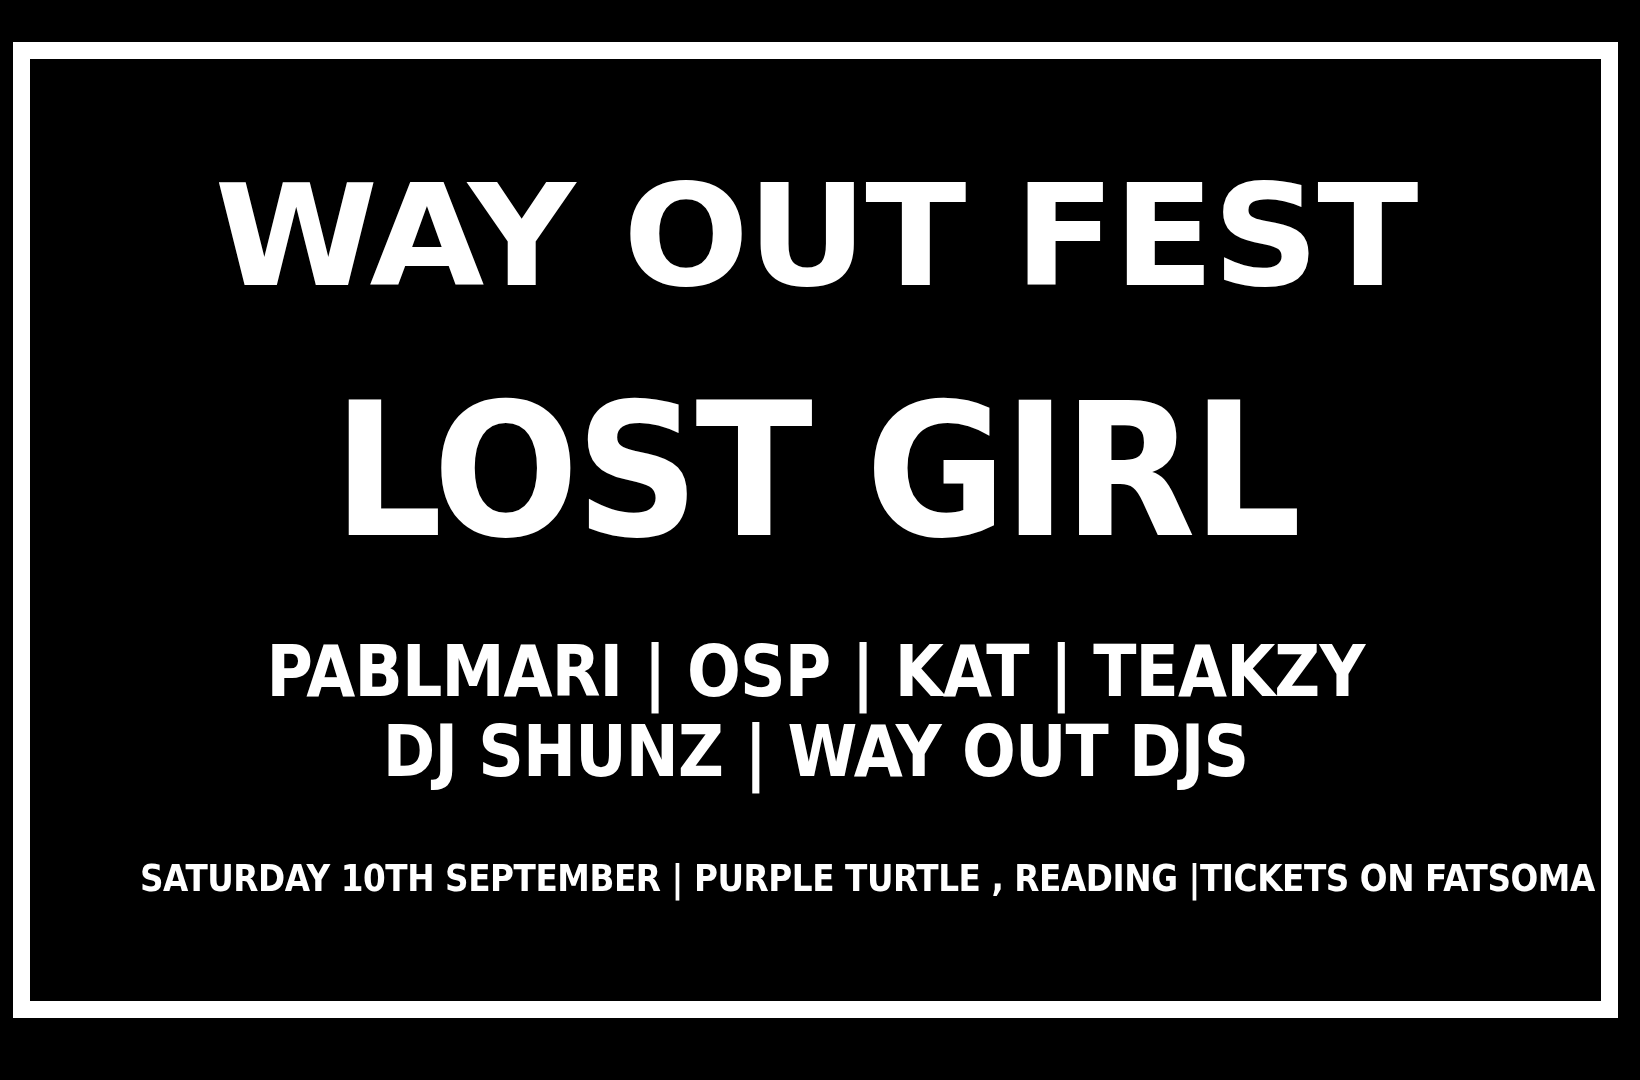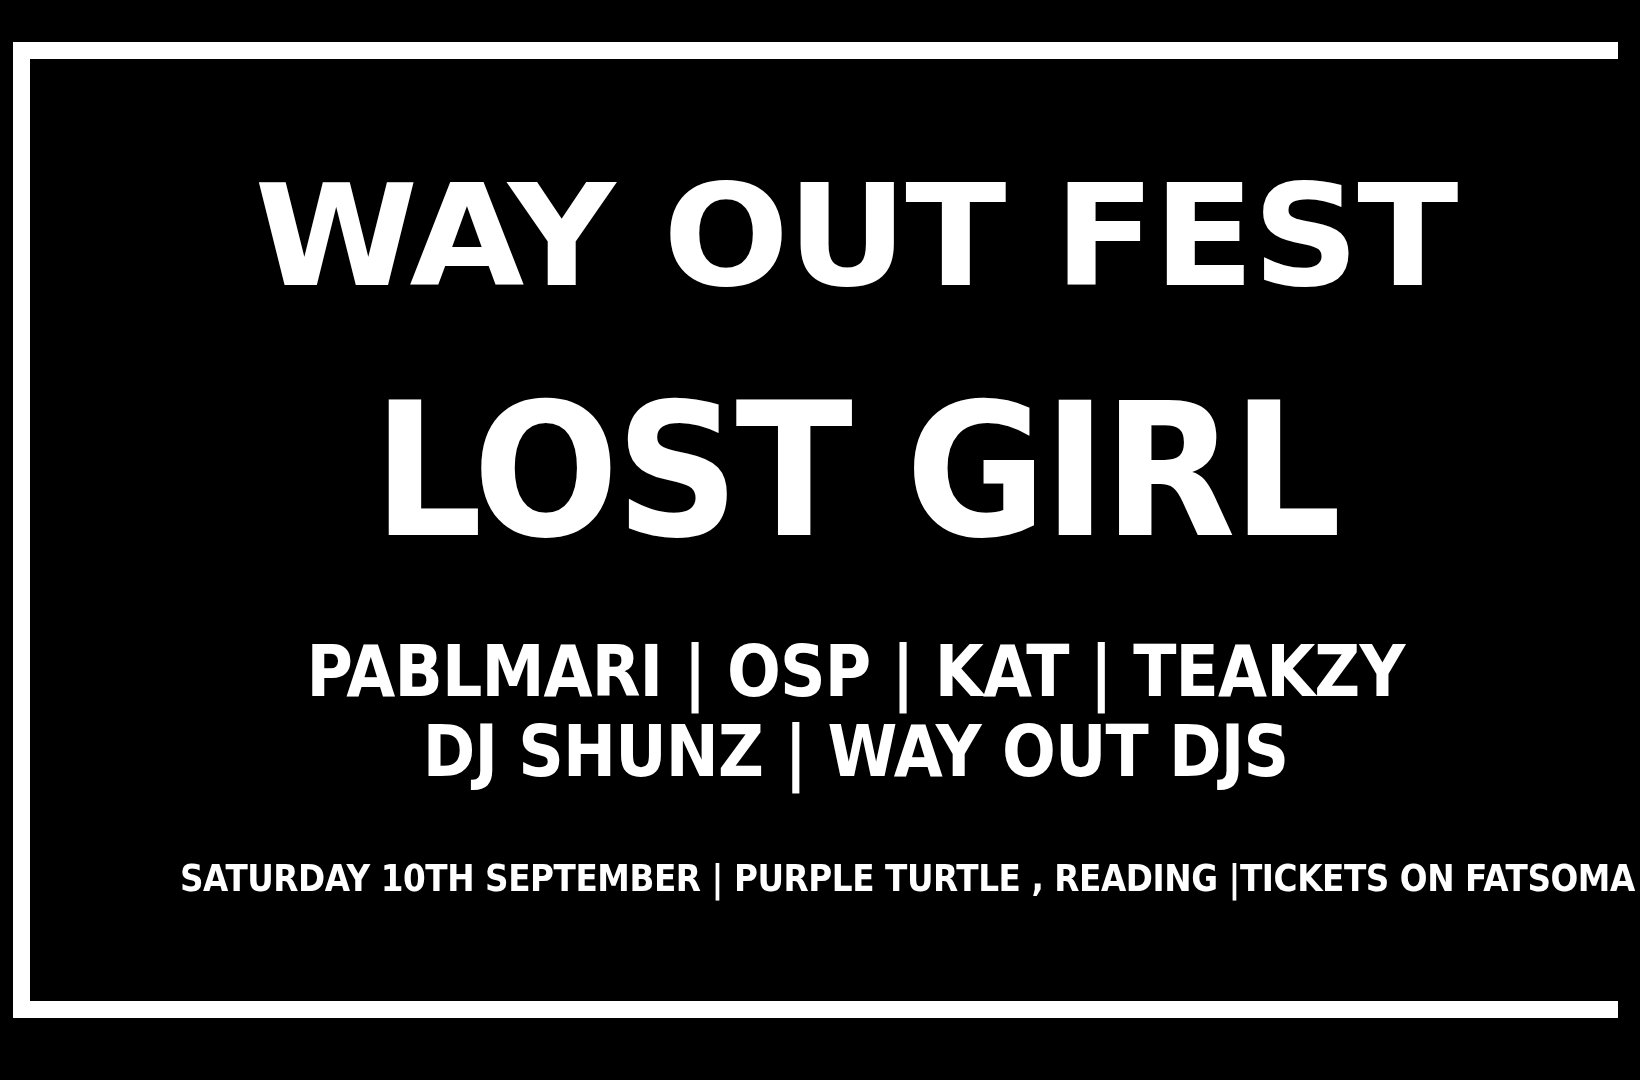--- a/index.html
+++ b/index.html
@@ -31,21 +31,20 @@
   }
 
   .content {
     position: absolute;
     left: 30px;
     top: 59px;
     width: 1571px;
     height: 942px;
     box-sizing: border-box;
     background: #000000;
-    margin-left: 40px;
   }
 
   .line {
     position: absolute;
     left: 0;
     width: 100%;
     text-align: center;
     color: #ffffff;
     white-space: nowrap;
     line-height: 1;

